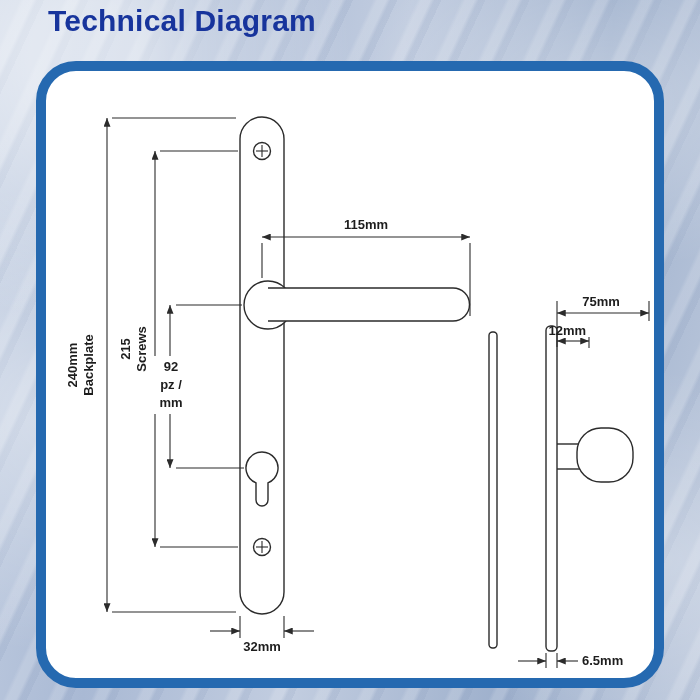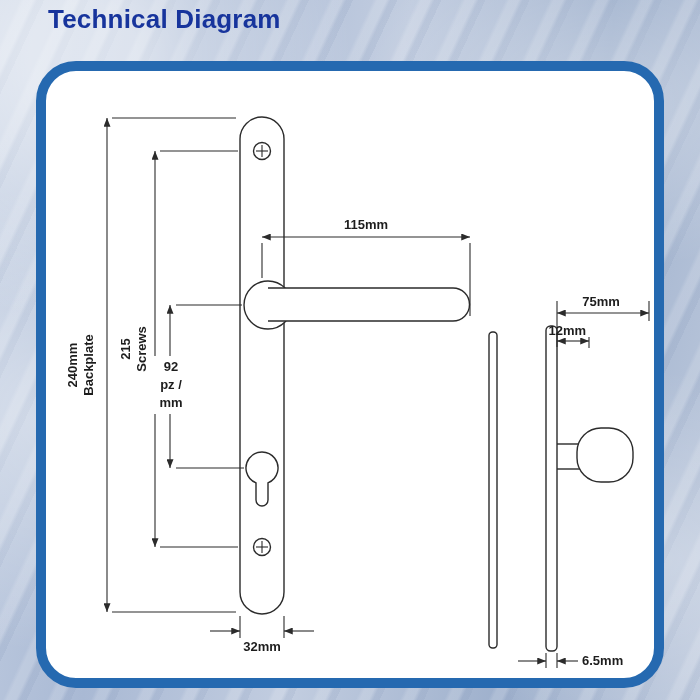--- a/index.html
+++ b/index.html
@@ -19,21 +19,21 @@
       radial-gradient(ellipse 50% 60% at 5% 60%, rgba(255,255,255,.40), transparent 55%),
       radial-gradient(ellipse 55% 45% at 95% 80%, rgba(255,255,255,.30), transparent 60%),
       repeating-linear-gradient(115deg, rgba(255,255,255,0) 0 18px, rgba(255,255,255,.16) 22px 30px, rgba(125,145,180,.14) 34px 40px),
       linear-gradient(100deg, #c7d2e4 0%, #a9b9d4 25%, #c2cde0 50%, #9fb1cd 75%, #bcc8dc 100%);
   }
   h1.page-title {
     position: absolute;
     left: 48px;
     top: 4px;
     margin: 0;
-    font-size: 26px;
+    font-size: 30px;
     font-weight: 700;
     letter-spacing: .2px;
     color: var(--c-title, #17349c);
   }
   .panel {
     position: absolute;
     left: 36px;
     top: 61px;
     width: 628px;
     height: 627px;

